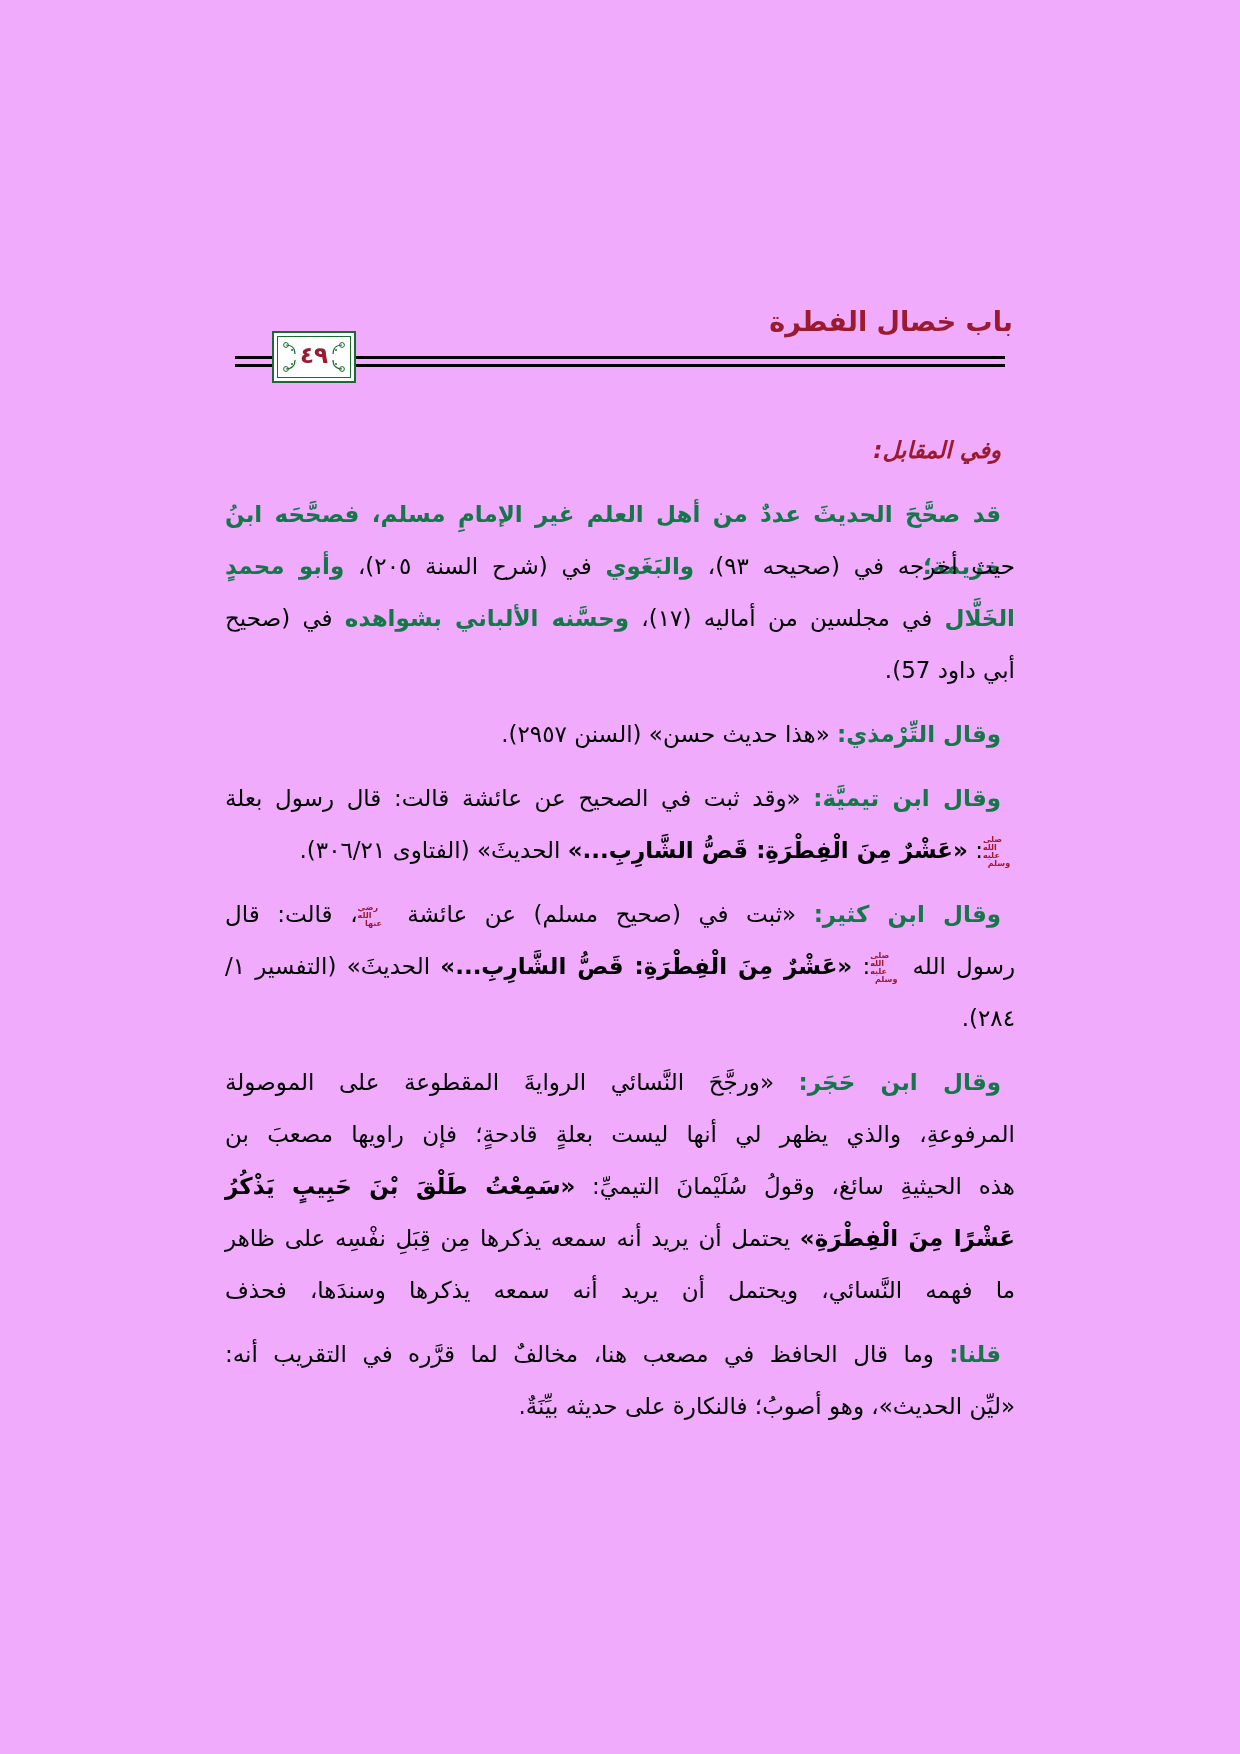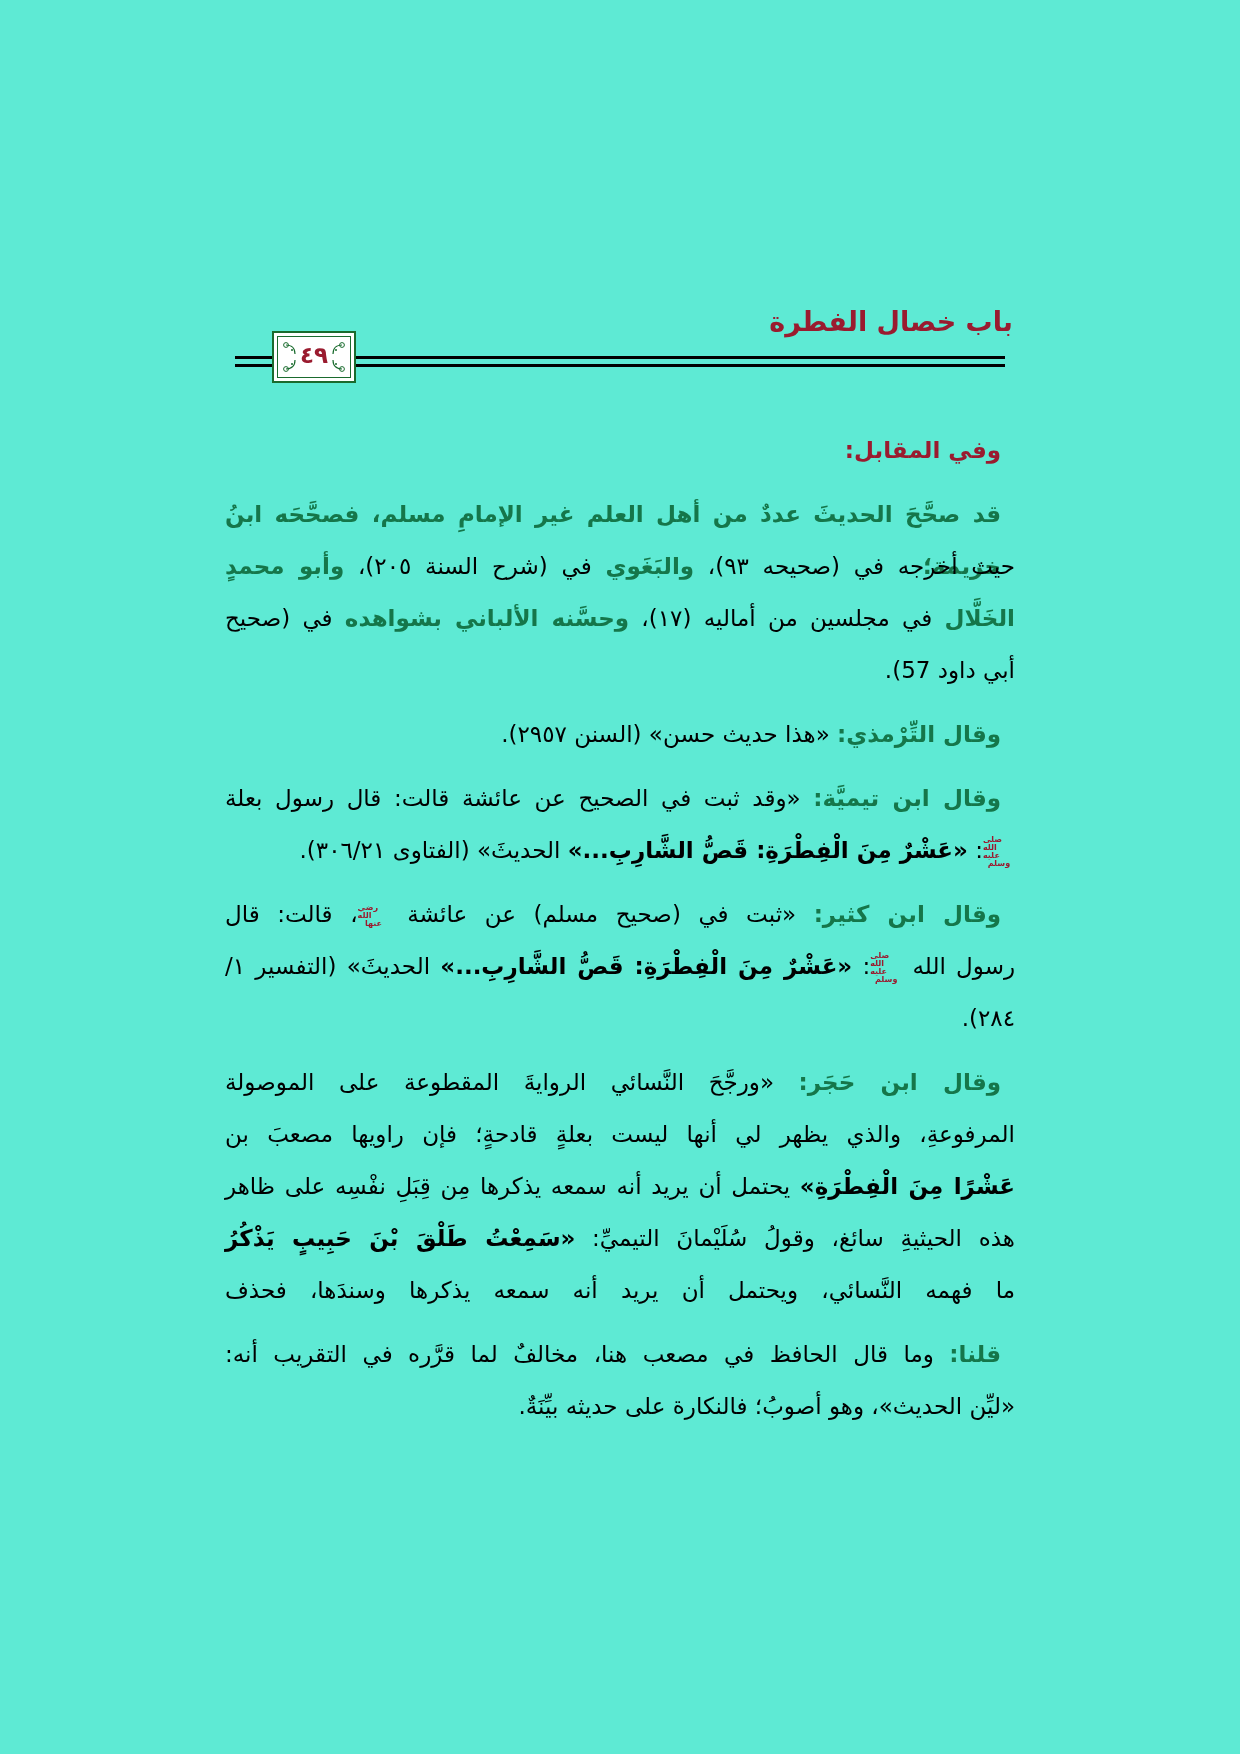--- a/index.html
+++ b/index.html
@@ -1,19 +1,19 @@
 <!DOCTYPE html>
 <html lang="ar" style="--maroon: #9a1b2f; --green: #15764a; --border-green: #1a6b2e;"><head>
 <meta charset="utf-8">
 <style>
   html,body{margin:0;padding:0;background:#ffffff;}
   .page{
     position:relative;
     width:1240px;height:1754px;
-    background:#5eead4;
+    background:#f0abfc;
     overflow:hidden;
     font-family:"DejaVu Sans","Liberation Sans",sans-serif;
   }
   
   .chapter-title{
     position:absolute;
     top:306px;right:227px;
     font-size:27px;font-weight:bold;
     color:var(--maroon);
     direction:rtl;
@@ -61,21 +61,21 @@
     height:52px;line-height:52px;
     text-align:justify;
     text-align-last:justify;
     white-space:normal;
   }
   .line.last{text-align-last:right;}
   .line.first{padding-right:14px;}
   .seg-k{color:#000;font-weight:normal;}
   .seg-kb{color:#000;font-weight:bold;}
   .seg-g{color:var(--green);font-weight:bold;}
-  .seg-rb{color:var(--maroon);font-weight:bold;}
+  .seg-rb{color:var(--maroon);font-weight:bold;font-style:italic;}
   .seg-sym{
     display:inline-block;width:32px;
     font-size:8px;line-height:8px;
     color:var(--maroon);font-weight:bold;
     text-align:left;vertical-align:middle;
     white-space:normal;
     text-align-last:center;
   }
 </style>
 </head>
@@ -140,22 +140,22 @@
         <div class="line last"><span class="seg-sym">صلى الله عليه وسلم</span><span class="seg-k">: </span><span class="seg-kb">«عَشْرٌ مِنَ الْفِطْرَةِ: قَصُّ الشَّارِبِ...»</span><span class="seg-k"> الحديثَ» (الفتاوى ٣٠٦/٢١).</span></div>
       </div>
       <div class="para">
         <div class="line first"><span class="seg-g">وقال ابن كثير:</span><span class="seg-k"> «ثبت في (صحيح مسلم) عن عائشة </span><span class="seg-sym">رضي الله عنها</span><span class="seg-k">، قالت: قال</span></div>
         <div class="line"><span class="seg-k">رسول الله </span><span class="seg-sym">صلى الله عليه وسلم</span><span class="seg-k">: </span><span class="seg-kb">«عَشْرٌ مِنَ الْفِطْرَةِ: قَصُّ الشَّارِبِ...»</span><span class="seg-k"> الحديثَ» (التفسير ١/</span></div>
         <div class="line last"><span class="seg-k">٢٨٤).</span></div>
       </div>
       <div class="para">
         <div class="line first"><span class="seg-g">وقال ابن حَجَر:</span><span class="seg-k"> «ورجَّحَ النَّسائي الروايةَ المقطوعة على الموصولة</span></div>
         <div class="line"><span class="seg-k">المرفوعةِ، والذي يظهر لي أنها ليست بعلةٍ قادحةٍ؛ فإن راويها مصعبَ بن</span></div>
+        <div class="line"><span class="seg-k">هذه الحيثيةِ سائغ، وقولُ سُلَيْمانَ التيميِّ: </span><span class="seg-kb">«سَمِعْتُ طَلْقَ بْنَ حَبِيبٍ يَذْكُرُ</span></div>
         <div class="line"><span class="seg-kb">عَشْرًا مِنَ الْفِطْرَةِ»</span><span class="seg-k"> يحتمل أن يريد أنه سمعه يذكرها مِن قِبَلِ نفْسِه على ظاهر</span></div>
-        <div class="line"><span class="seg-k">هذه الحيثيةِ سائغ، وقولُ سُلَيْمانَ التيميِّ: </span><span class="seg-kb">«سَمِعْتُ طَلْقَ بْنَ حَبِيبٍ يَذْكُرُ</span></div>
         <div class="line"><span class="seg-k">ما فهمه النَّسائي، ويحتمل أن يريد أنه سمعه يذكرها وسندَها، فحذف</span></div>
       </div>
       <div class="para">
         <div class="line first"><span class="seg-g">قلنا:</span><span class="seg-k"> وما قال الحافظ في مصعب هنا، مخالفٌ لما قرَّره في التقريب أنه:</span></div>
         <div class="line last"><span class="seg-k">«ليِّن الحديث»، وهو أصوبُ؛ فالنكارة على حديثه بيِّنَةٌ.</span></div>
       </div>
     </div>
 
 </div>
 

